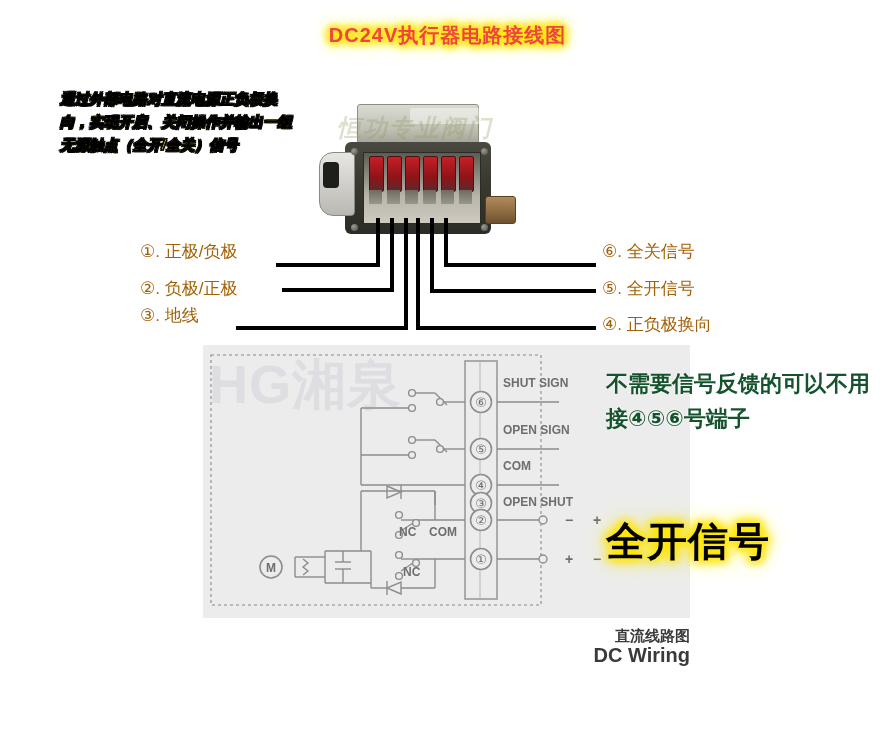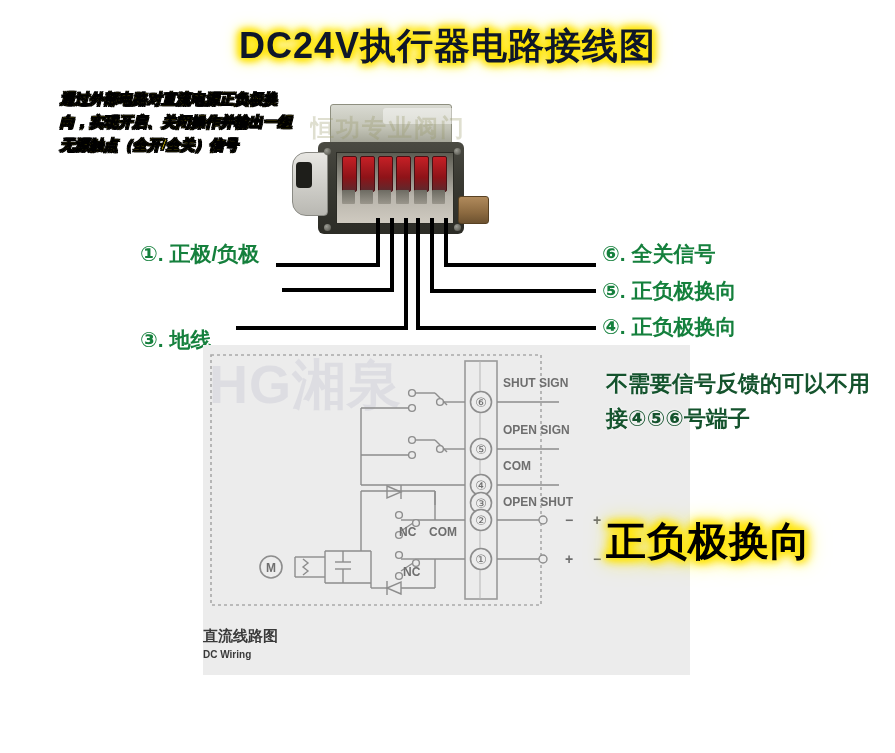--- a/index.html
+++ b/index.html
@@ -9,38 +9,38 @@
     font-family:"Liberation Sans","DejaVu Sans",sans-serif;
     overflow:hidden;
     position:relative;
   }
   #stage{position:relative;width:895px;height:753px;}
 
   
   .title{
     position:absolute;left:0;top:22px;width:895px;
     text-align:center;
-    font-size:36px;font-weight:bold;color:#0f172a;
+    font-size:20px;font-weight:bold;color:#ef4444;
     letter-spacing:1px;
     text-shadow:
       0 0 6px #ffe400,0 0 10px #ffe400,0 0 14px #ffe400,
       0 0 18px #fff27a,2px 0 8px #ffe400,-2px 0 8px #ffe400;
   }
 
   
   .note-yellow{
     position:absolute;left:60px;top:88px;width:245px;
     font-size:14.5px;font-weight:bold;font-style:italic;
     line-height:23px;color:#ffe400;
     -webkit-text-stroke:0.9px #000;
     text-shadow:1px 1px 0 #000,-1px 1px 0 #000,1px -1px 0 #000,-1px -1px 0 #000;
   }
 
   
-  .photo{position:absolute;left:292px;top:104px;width:195px;height:140px;}
+  .photo{position:absolute;left:319px;top:104px;width:195px;height:140px;font-style:italic;}
   .ph-cap{position:absolute;left:38px;top:0;width:120px;height:42px;
     background:linear-gradient(180deg,#d9dad2 0%,#c2c3b6 55%,#9c9d8f 100%);
     border:1px solid #8e8f80;border-radius:3px 3px 0 0;}
   .ph-cap2{position:absolute;left:52px;top:3px;width:92px;height:16px;
     background:rgba(255,255,255,.45);border-radius:3px;}
   .ph-body{position:absolute;left:26px;top:38px;width:146px;height:92px;
     background:linear-gradient(180deg,#4a4a42 0%,#3a3a33 40%,#2c2c26 100%);
     border-radius:6px;}
   .ph-window{position:absolute;left:44px;top:48px;width:116px;height:70px;
     background:linear-gradient(180deg,#5c5c52 0%,#b9b5ac 62%,#cfcac0 100%);
@@ -63,37 +63,37 @@
   .ph-wm{position:absolute;left:18px;top:8px;width:170px;height:36px;
     font-size:24px;font-weight:bold;color:rgba(150,150,100,.30);
     letter-spacing:2px;white-space:nowrap;overflow:hidden;}
 
   
   .lead{position:absolute;background:#000;}
   .v{width:4px;}
   .h{height:4px;}
 
   
-  .tlabel{position:absolute;font-size:21px;font-weight:bold;color:#15803d;white-space:nowrap;}
+  .tlabel{position:absolute;font-size:17px;font-weight:normal;color:#a16207;white-space:nowrap;}
   .tl-left{text-align:left;}
   .tl-right{text-align:center;}
 
   
-  .panel{position:absolute;left:203px;top:345px;width:487px;height:330px;
+  .panel{position:absolute;left:203px;top:345px;width:487px;height:273px;
     background:#ececec;}
   .panel-wm{position:absolute;left:6px;top:6px;width:260px;height:66px;
     font-size:54px;font-weight:bold;color:rgba(120,120,160,.13);
     letter-spacing:1px;white-space:nowrap;overflow:hidden;line-height:66px;}
   .sch{position:absolute;left:0;top:0;width:487px;height:273px;}
 
   
-  .caption{position:absolute;left:203px;top:626px;width:487px;text-align:left;
+  .caption{position:absolute;left:203px;top:626px;width:487px;text-align:right;
     color:#3a3a3a;}
   .cap-cn{font-size:15px;font-weight:bold;line-height:19px;}
-  .cap-en{font-size:10px;font-weight:bold;line-height:20px;}
+  .cap-en{font-size:20px;font-weight:bold;line-height:20px;}
 
   
   .note-blue{position:absolute;left:606px;top:366px;width:280px;
     font-size:22px;font-weight:bold;line-height:35px;color:#14532d;
     text-shadow:0 0 3px rgba(255,255,255,.9);}
 
   
   .big-glow{position:absolute;left:606px;top:514px;width:290px;
     font-size:40px;font-weight:bold;color:#000;letter-spacing:1px;
     text-shadow:
@@ -149,24 +149,25 @@
   <div class="lead v" style="left:416px;top:218px;height:112px"></div>
   <div class="lead h" style="left:416px;top:326px;width:180px"></div>
 
   <div class="lead v" style="left:430px;top:218px;height:75px"></div>
   <div class="lead h" style="left:430px;top:289px;width:166px"></div>
 
   <div class="lead v" style="left:444px;top:218px;height:49px"></div>
   <div class="lead h" style="left:444px;top:263px;width:152px"></div>
 
   <div class="tlabel tl-left" style="left:140px;top:240px">①. 正极/负极</div>
-  <div class="tlabel tl-left" style="left:140px;top:326px">③. 地线</div>
+  <div class="tlabel tl-left" style="left:140px;top:277px">②. 负极/正极</div>
+  <div class="tlabel tl-left" style="left:140px;top:304px">③. 地线</div>
 
   <div class="tlabel tl-right" style="left:602px;top:240px">⑥. 全关信号</div>
-  <div class="tlabel tl-right" style="left:602px;top:277px">⑤. 正负极换向</div>
+  <div class="tlabel tl-right" style="left:602px;top:277px">⑤. 全开信号</div>
   <div class="tlabel tl-right" style="left:602px;top:313px">④. 正负极换向</div>
 
   <div class="panel">
     <div class="panel-wm">HG湘泉</div>
 
     <svg class="sch" viewBox="0 0 487 273">
       <g fill="none" stroke="#8d8d8d" stroke-width="1.4">
 
         <rect x="8" y="10" width="330" height="250" stroke="#a9a9a9" stroke-width="1.6" stroke-dasharray="3,3"></rect>
 
@@ -286,15 +287,15 @@
     </svg>
   </div>
 
   <div class="caption">
     <div class="cap-cn">直流线路图</div>
     <div class="cap-en">DC Wiring</div>
   </div>
 
   <div class="note-blue">不需要信号反馈的可以不用接④⑤⑥号端子</div>
 
-  <div class="big-glow">正负极换向</div>
+  <div class="big-glow">全开信号</div>
 
 </div>
 
 </body></html>

